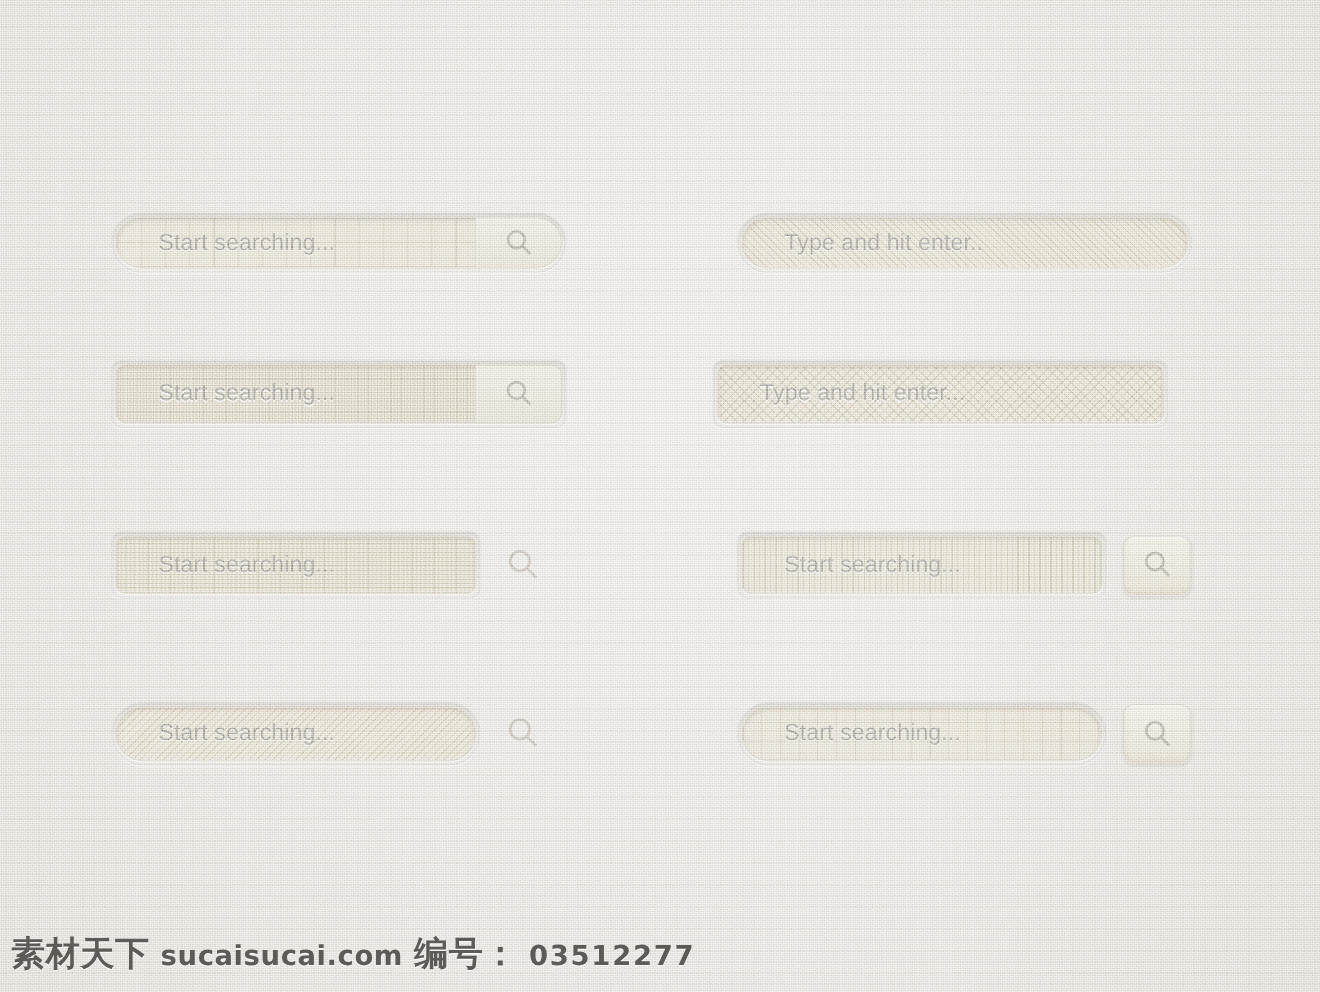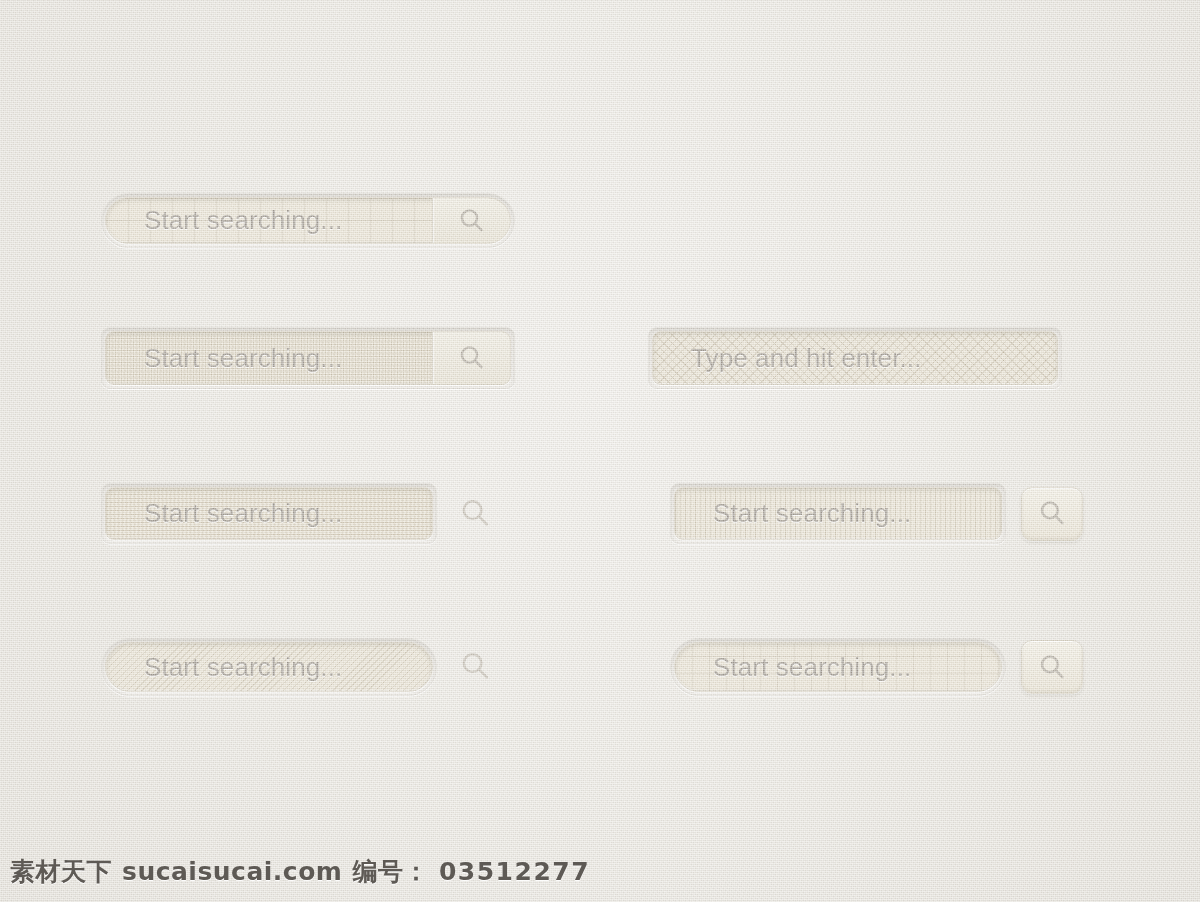--- a/index.html
+++ b/index.html
@@ -59,21 +59,21 @@
     
     content: "";
     position: absolute;
     inset: 0;
     pointer-events: none;
   }
   .field .ph {
     position: relative;
     z-index: 2;
     color: #9d978e;
-    font-size: 26px;
+    font-size: 21px;
     letter-spacing: .1px;
     white-space: nowrap;
     text-shadow: 0 1px 0 rgba(255,255,255,.85);
     padding-left: 38px;
   }
 
   
   .well {
     position: relative;
     box-sizing: border-box;
@@ -184,21 +184,21 @@
     display: flex;
     align-items: baseline;
     gap: 10px;
     color: #5e5a55;
     font-size: 25px;
     font-weight: bold;
     letter-spacing: .5px;
     text-shadow: 0 1px 0 rgba(255,255,255,.9);
     white-space: nowrap;
   }
-  .watermark .wm-cn { font-family: "DejaVu Sans", sans-serif; font-size: 25px; }
+  .watermark .wm-cn { font-family: "DejaVu Sans", sans-serif; font-size: 31px; }
   .watermark .wm-site { font-family: "DejaVu Sans", sans-serif; text-align: right; }
   .watermark .wm-num { font-family: "DejaVu Sans", sans-serif; letter-spacing: 1.5px; }
 </style>
 </head>
 <body>
 
 <div class="stage">
 
   <div class="row" style="left:101px; top:193px;">
     <div class="well pill" style="width:414px; height:55px;">
@@ -207,20 +207,27 @@
         <div class="seg-btn" style="width:77px; margin-left:auto; border-radius:0 999px 999px 0;">
           <svg class="mag" width="30" height="30" viewBox="0 0 30 30">
             <circle class="ring" cx="12.5" cy="12" r="7.6"></circle>
             <line class="handle" x1="18" y1="17.6" x2="24.5" y2="24.2"></line>
           </svg>
         </div>
       </div>
     </div>
   </div>
 
+  <div class="row" style="left:670px; top:193px;">
+    <div class="well pill" style="width:414px; height:55px;">
+      <div class="field pill tx-diag" style="width:100%; height:100%;">
+        <span class="ph">Type and hit enter..</span>
+      </div>
+    </div>
+  </div>
 
   <div class="row" style="left:101px; top:327px;">
     <div class="well rounded" style="width:414px; height:62px;">
       <div class="field rounded tx-dots-fine" style="width:100%; height:100%;">
         <span class="ph">Start searching...</span>
         <div class="seg-btn" style="width:77px; margin-left:auto; border-radius:0 8px 8px 0;">
           <svg class="mag" width="30" height="30" viewBox="0 0 30 30">
             <circle class="ring" cx="12.5" cy="12" r="7.6"></circle>
             <line class="handle" x1="18" y1="17.6" x2="24.5" y2="24.2"></line>
           </svg>

